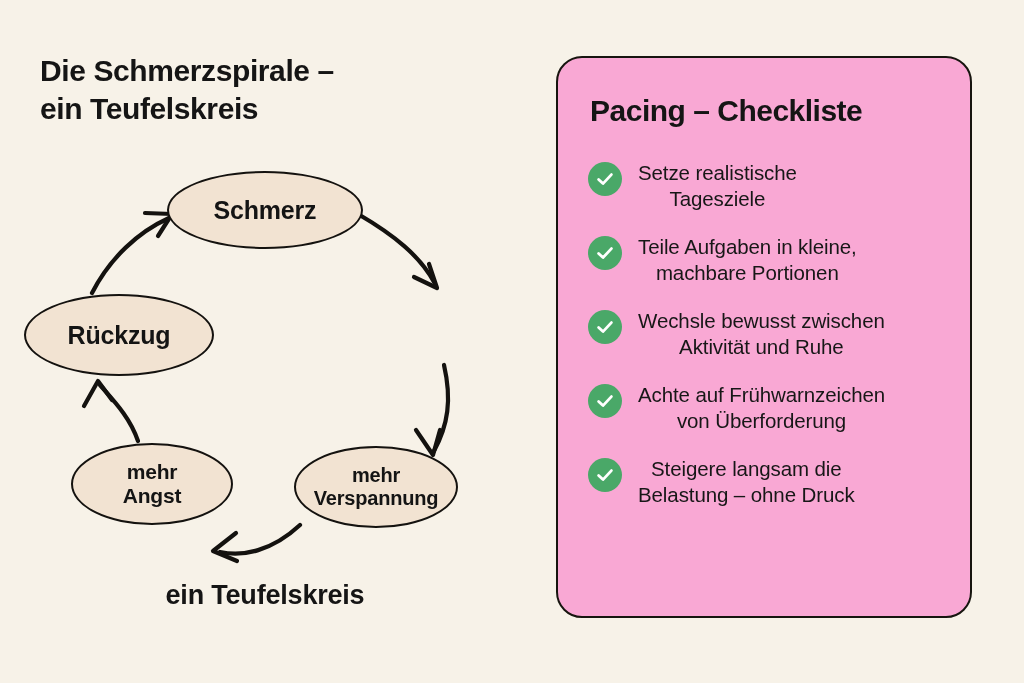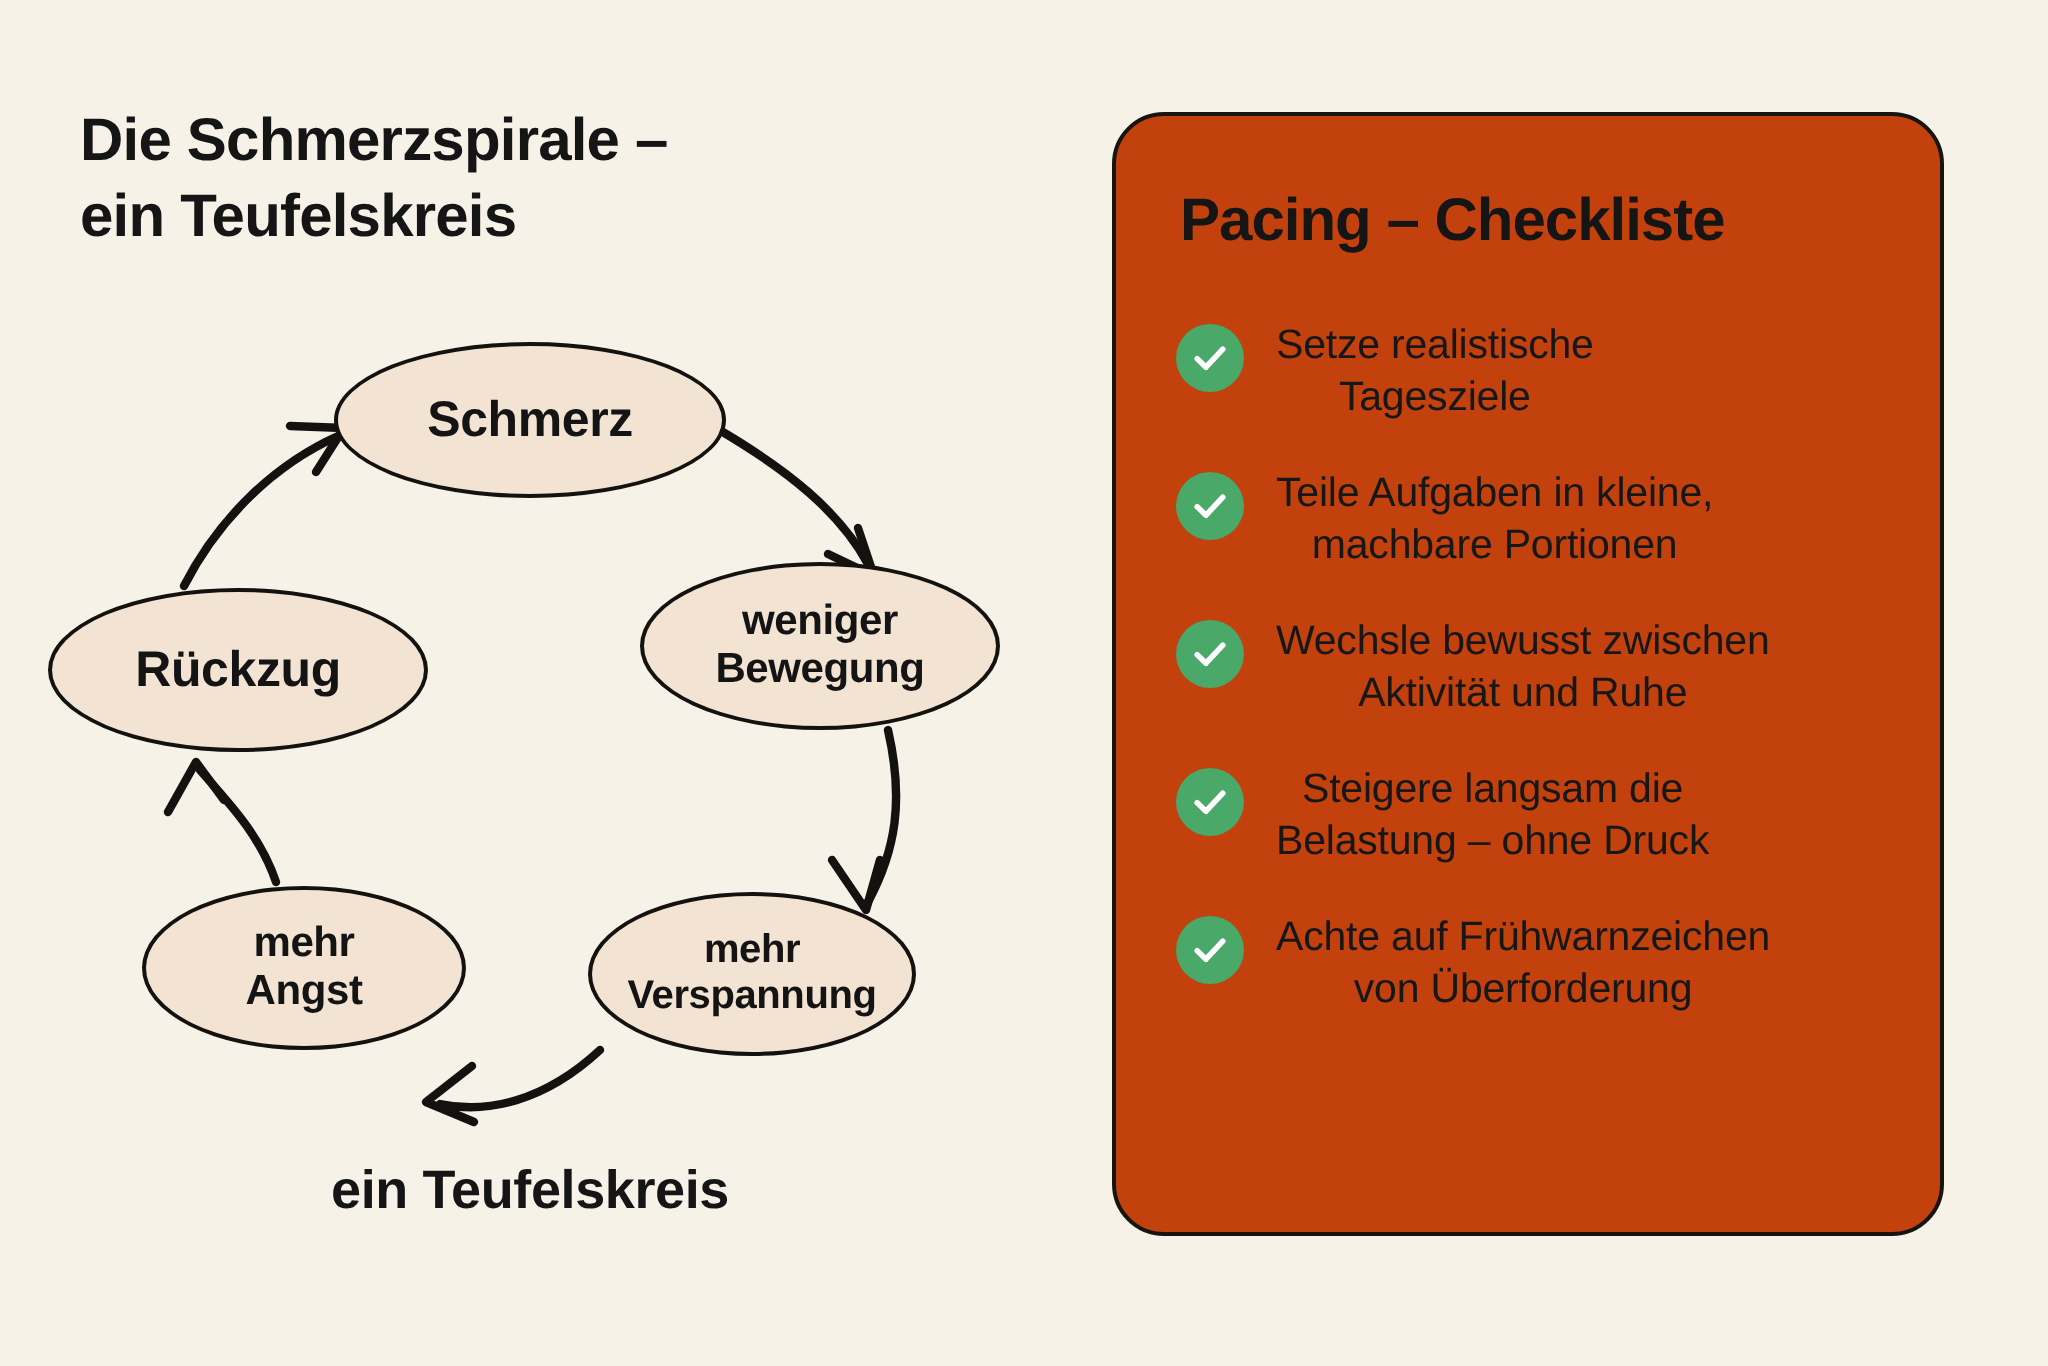--- a/index.html
+++ b/index.html
@@ -79,21 +79,21 @@
   }
 
   
   .card {
     position: absolute;
     left: 556px;
     top: 56px;
     width: 416px;
     height: 562px;
     box-sizing: border-box;
-    background: #c2410c;
+    background: #f9a8d4;
     border: 2.4px solid #17150f;
     border-radius: 26px;
   }
   .card-title {
     position: absolute;
     left: 32px;
     top: 36px;
     font-size: 30px;
     font-weight: bold;
     color: #151515;
@@ -160,24 +160,20 @@
         <path d="M 84 406 L 98 381 L 112 400"></path>
 
         <path d="M 92 293 C 110 258 138 232 169 218"></path>
         <path d="M 145 213 L 172 214 L 158 236"></path>
       </g>
     </svg>
 
     <div class="node node-schmerz">
       <span>Schmerz</span>
     </div>
-    <div class="node node-bewegung">
-      <span>weniger
-Bewegung</span>
-    </div>
     <div class="node node-verspann">
       <span>mehr
 Verspannung</span>
     </div>
     <div class="node node-angst">
       <span>mehr
 Angst</span>
     </div>
     <div class="node node-rueckzug">
       <span>Rückzug</span>
@@ -220,30 +216,30 @@
         <span class="check-text">Wechsle bewusst zwischen
 Aktivität und Ruhe</span>
       </div>
 
       <div class="check-item">
         <span class="check-badge">
           <svg width="22" height="22" viewBox="0 0 22 22" aria-hidden="true">
             <path d="M4.6 11.4 L9 15.6 L17.4 6.6" fill="none" stroke="#ffffff" stroke-width="2.8" stroke-linecap="round" stroke-linejoin="round"></path>
           </svg>
         </span>
+        <span class="check-text">Achte auf Frühwarnzeichen
+von Überforderung</span>
+      </div>
+
+      <div class="check-item">
+        <span class="check-badge">
+          <svg width="22" height="22" viewBox="0 0 22 22" aria-hidden="true">
+            <path d="M4.6 11.4 L9 15.6 L17.4 6.6" fill="none" stroke="#ffffff" stroke-width="2.8" stroke-linecap="round" stroke-linejoin="round"></path>
+          </svg>
+        </span>
         <span class="check-text">Steigere langsam die
 Belastung – ohne Druck</span>
       </div>
 
-      <div class="check-item">
-        <span class="check-badge">
-          <svg width="22" height="22" viewBox="0 0 22 22" aria-hidden="true">
-            <path d="M4.6 11.4 L9 15.6 L17.4 6.6" fill="none" stroke="#ffffff" stroke-width="2.8" stroke-linecap="round" stroke-linejoin="round"></path>
-          </svg>
-        </span>
-        <span class="check-text">Achte auf Frühwarnzeichen
-von Überforderung</span>
-      </div>
-
     </div>
   </div>
 
 </div>
 
 </body></html>

